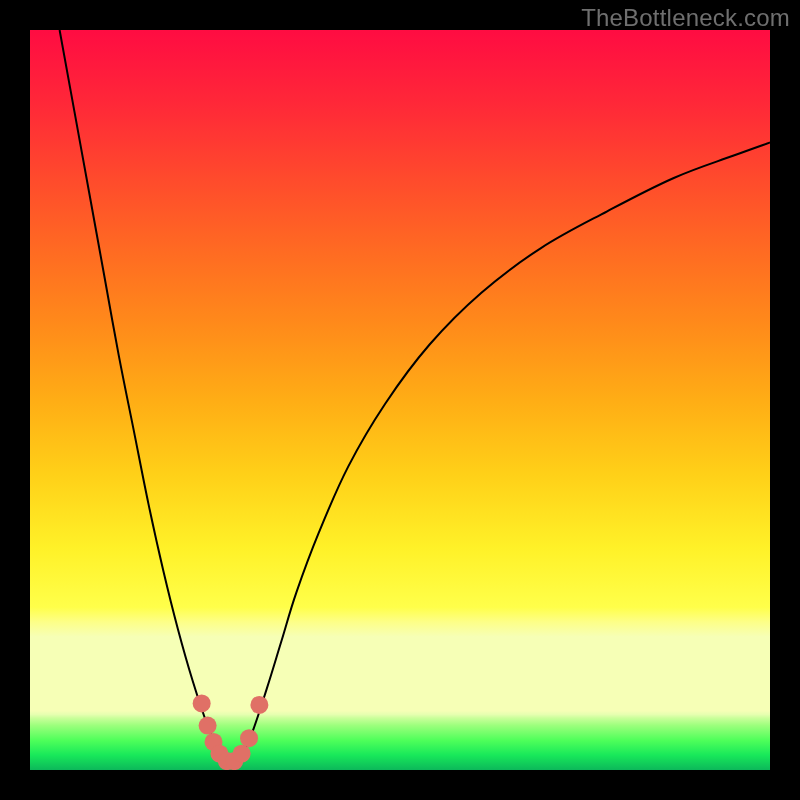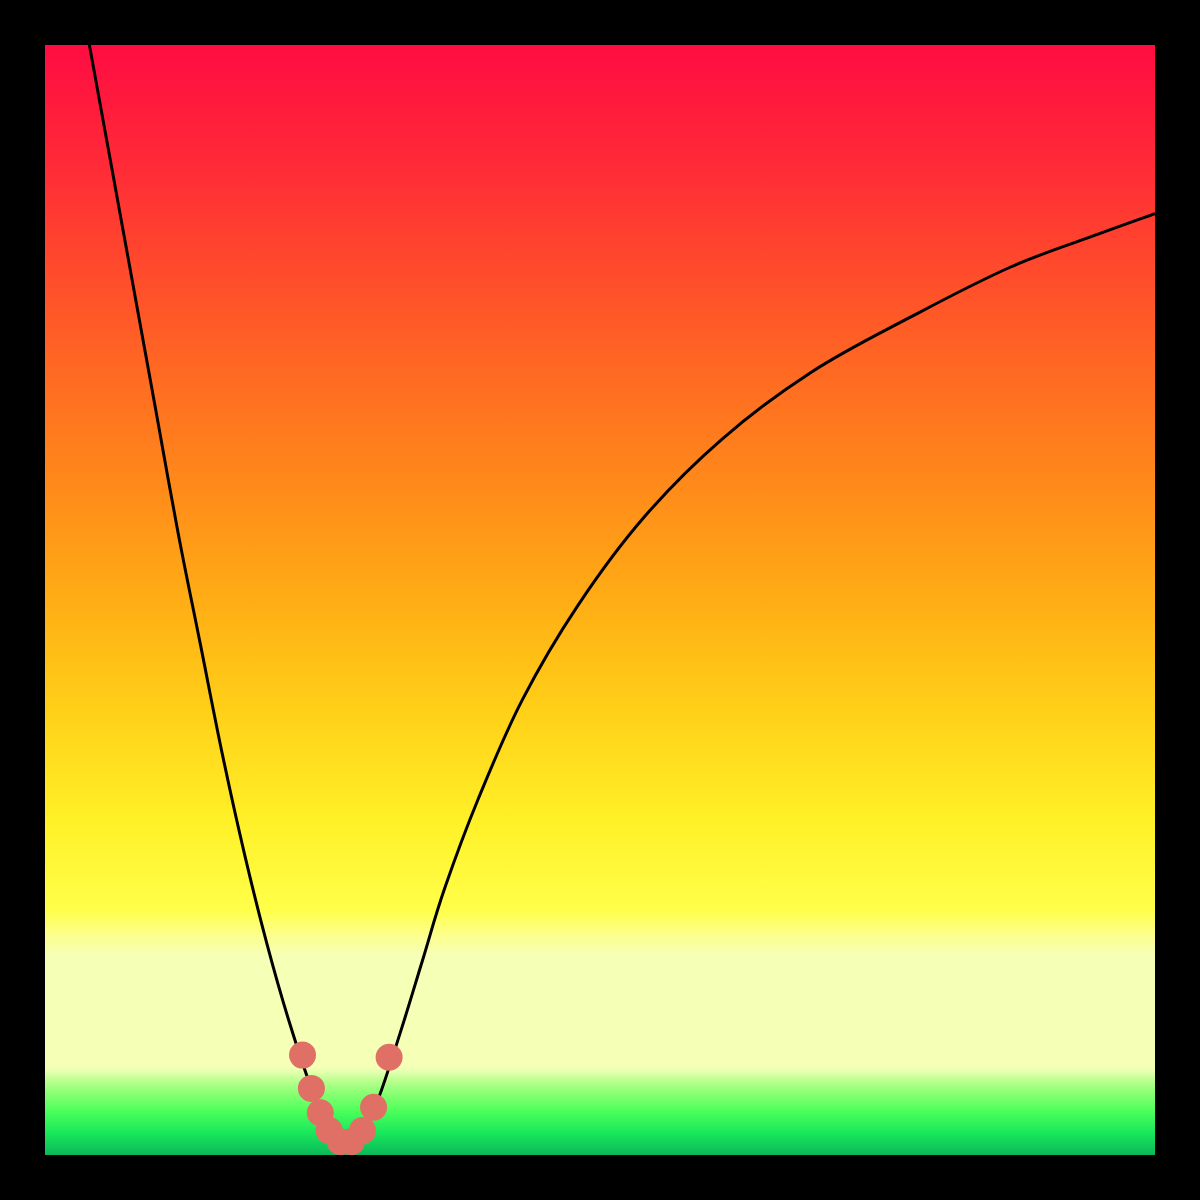--- a/index.html
+++ b/index.html
@@ -35,20 +35,21 @@
     font-weight: 500;
     letter-spacing: 0.2px;
     user-select: none;
   }
 </style>
 </head>
 <body>
 
 <div class="frame">
 
+  <div class="watermark">TheBottleneck.com</div>
 
   <div class="plot-area">
     <svg id="plot-svg" width="740" height="740" viewBox="0 0 740 740">
       <defs>
         <linearGradient id="bg-grad" x1="0" y1="0" x2="0" y2="1">
             <stop offset="0.00%" stop-color="#ff0c42"></stop>
             <stop offset="10.00%" stop-color="#ff2838"></stop>
             <stop offset="20.00%" stop-color="#ff4a2c"></stop>
             <stop offset="30.00%" stop-color="#ff6b22"></stop>
             <stop offset="40.00%" stop-color="#ff8b1a"></stop>

